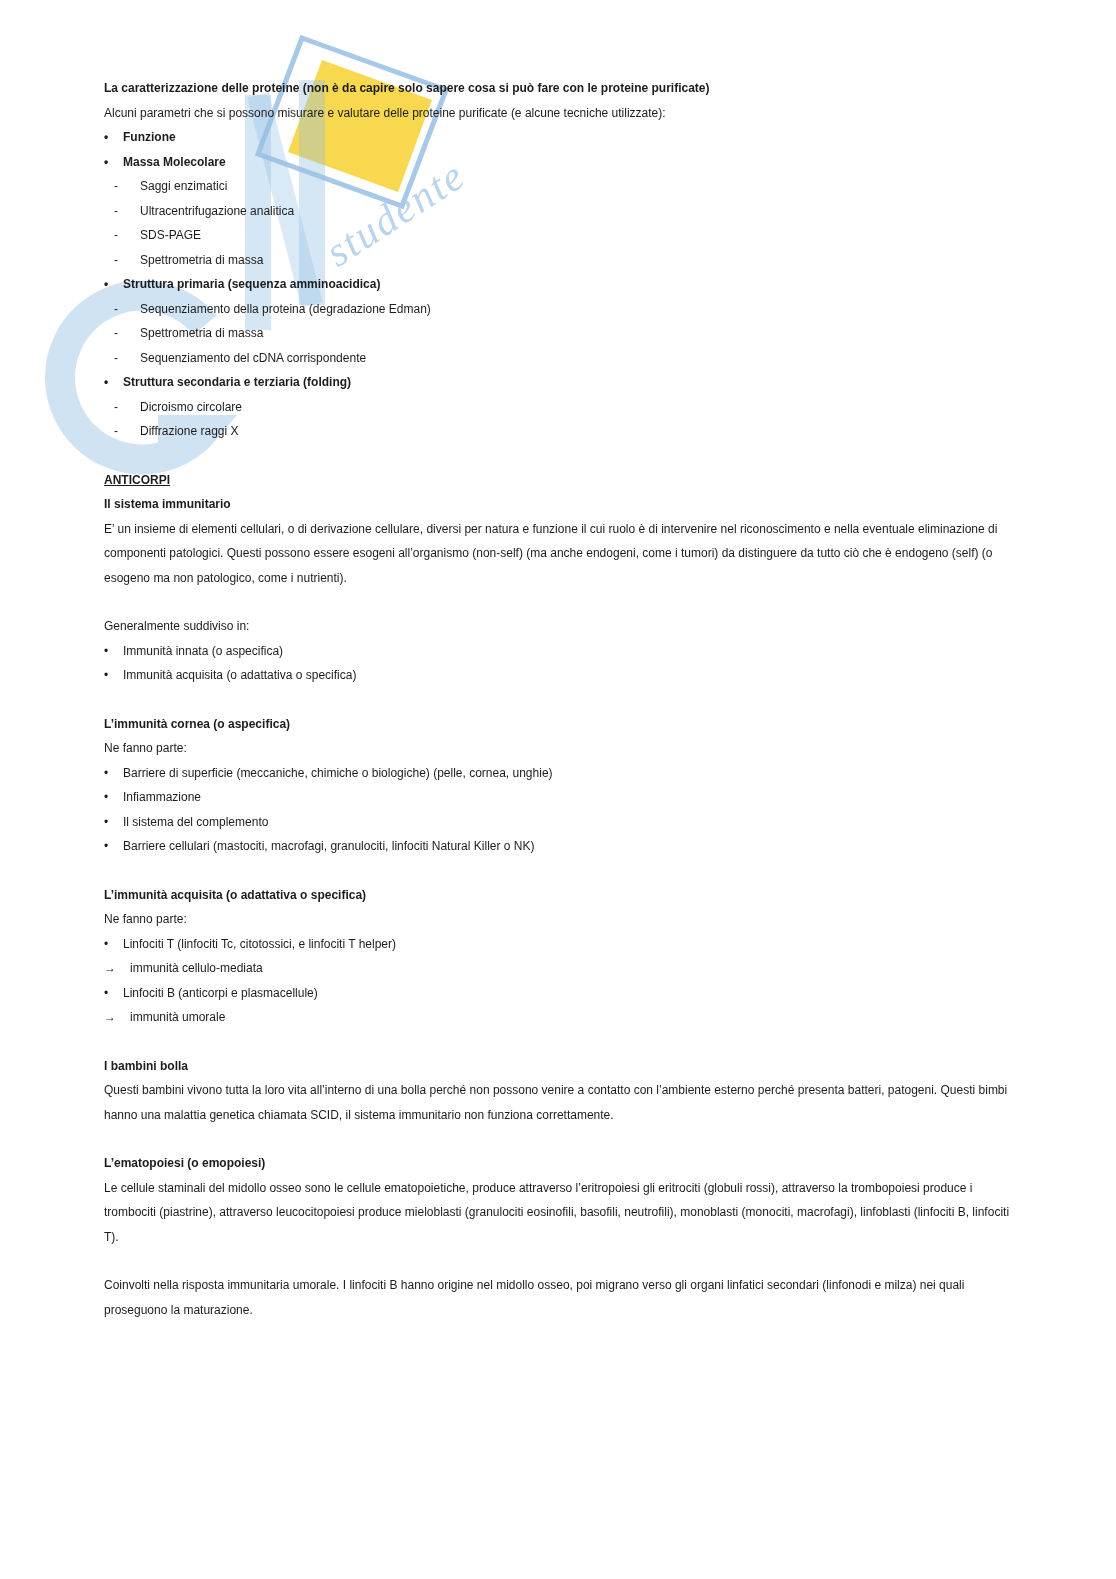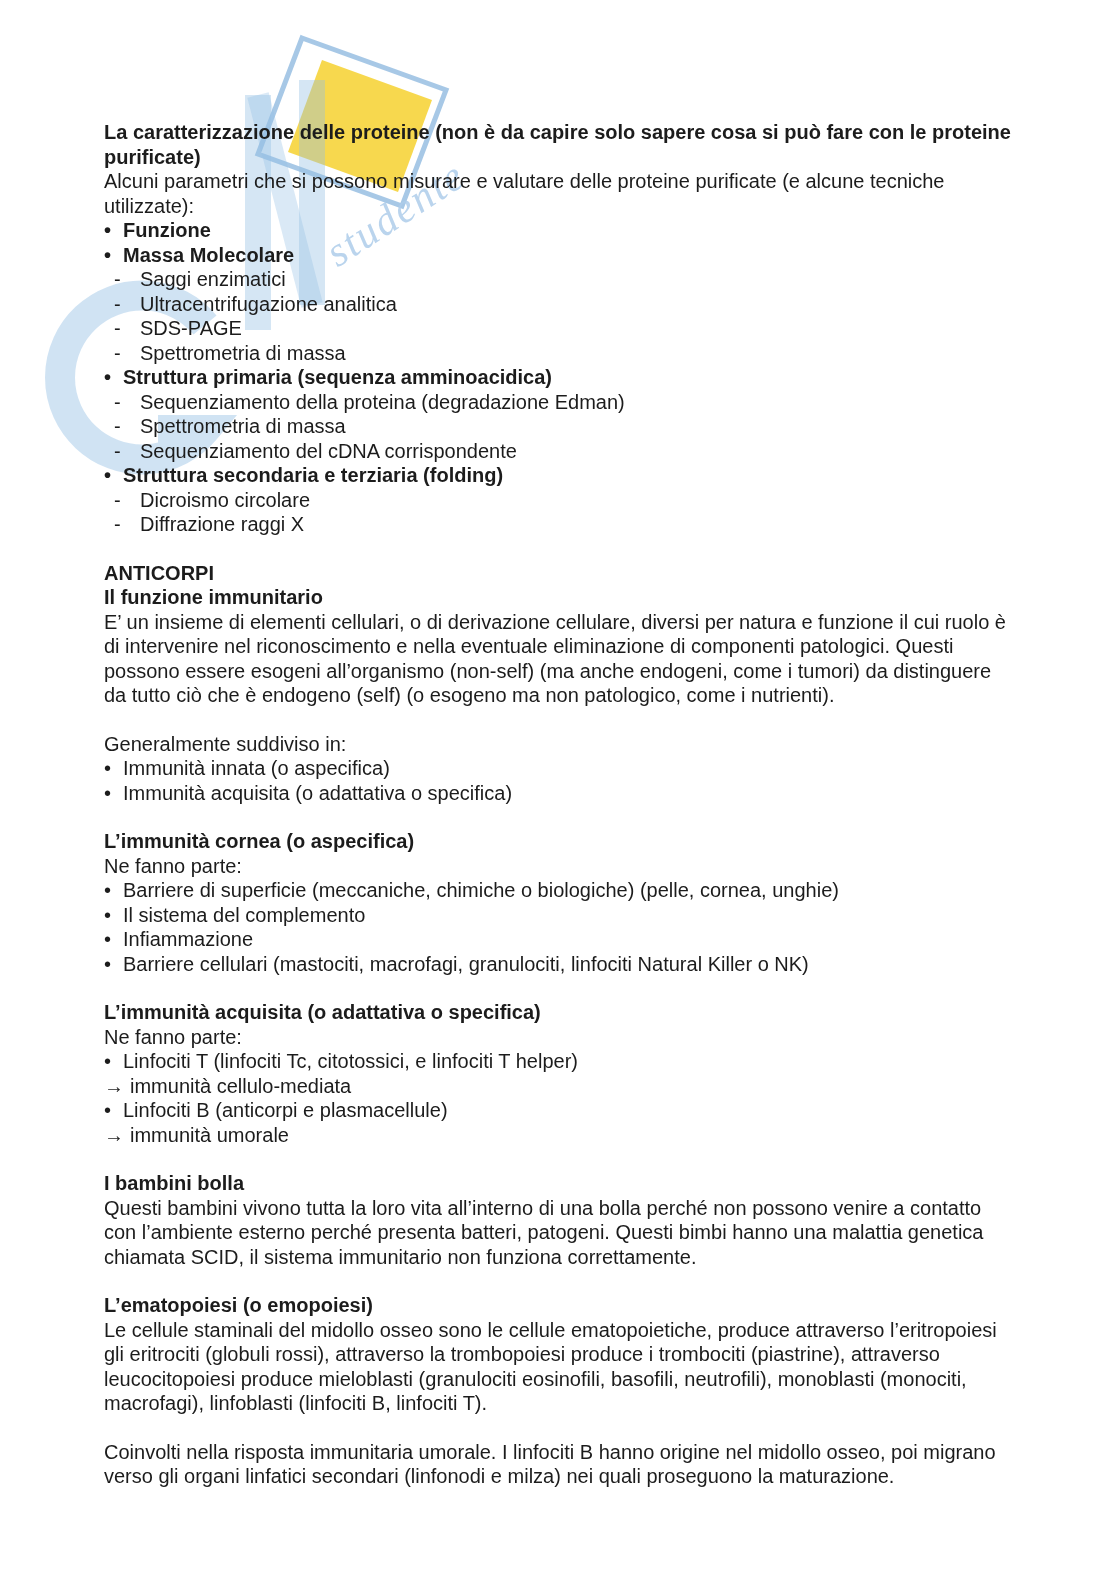--- a/index.html
+++ b/index.html
@@ -29,27 +29,27 @@
     font-style: italic;
     font-size: 42px;
     letter-spacing: 2px;
     color: #aecdea;
     opacity: 0.85;
     white-space: nowrap;
   }
   .content {
     position: relative;
     z-index: 1;
-    padding: 120px 100px 0 104px;
-    font-size: 20px;
+    padding: 76px 100px 0 104px;
+    font-size: 12px;
     line-height: 24.5px;
   }
   .block { }
   .bold { font-weight: 700; }
-  .und { }
+  .und { text-decoration: underline; }
   .gap { height: 24px; }
   .marker { display: inline-block; vertical-align: top; }
   .bullet > .marker { width: 19px; }
   .dash  > .marker { width: 36px; padding-left: 10px; }
   .arrow > .marker { width: 26px; }
 </style>
 </head>
 <body>
 
 <div class="page">
@@ -80,32 +80,32 @@
       <div class="block dash"><span class="marker">-</span><span class="txt">Spettrometria di massa</span></div>
       <div class="block bullet bold"><span class="marker">•</span><span class="txt">Struttura primaria (sequenza amminoacidica)</span></div>
       <div class="block dash"><span class="marker">-</span><span class="txt">Sequenziamento della proteina (degradazione Edman)</span></div>
       <div class="block dash"><span class="marker">-</span><span class="txt">Spettrometria di massa</span></div>
       <div class="block dash"><span class="marker">-</span><span class="txt">Sequenziamento del cDNA corrispondente</span></div>
       <div class="block bullet bold"><span class="marker">•</span><span class="txt">Struttura secondaria e terziaria (folding)</span></div>
       <div class="block dash"><span class="marker">-</span><span class="txt">Dicroismo circolare</span></div>
       <div class="block dash"><span class="marker">-</span><span class="txt">Diffrazione raggi X</span></div>
       <div class="block gap"></div>
       <div class="block p bold und"><span class="txt">ANTICORPI</span></div>
-      <div class="block p bold"><span class="txt">Il funzione immunitario</span></div>
+      <div class="block p bold"><span class="txt">Il sistema immunitario</span></div>
       <div class="block p"><span class="txt">E’ un insieme di elementi cellulari, o di derivazione cellulare, diversi per natura e funzione il cui ruolo è di intervenire nel riconoscimento e nella eventuale eliminazione di componenti patologici. Questi possono essere esogeni all’organismo (non-self) (ma anche endogeni, come i tumori) da distinguere da tutto ciò che è endogeno (self) (o esogeno ma non patologico, come i nutrienti).</span></div>
       <div class="block gap"></div>
       <div class="block p"><span class="txt">Generalmente suddiviso in:</span></div>
       <div class="block bullet"><span class="marker">•</span><span class="txt">Immunità innata (o aspecifica)</span></div>
       <div class="block bullet"><span class="marker">•</span><span class="txt">Immunità acquisita (o adattativa o specifica)</span></div>
       <div class="block gap"></div>
       <div class="block p bold"><span class="txt">L’immunità cornea (o aspecifica)</span></div>
       <div class="block p"><span class="txt">Ne fanno parte:</span></div>
       <div class="block bullet"><span class="marker">•</span><span class="txt">Barriere di superficie (meccaniche, chimiche o biologiche) (pelle, cornea, unghie)</span></div>
+      <div class="block bullet"><span class="marker">•</span><span class="txt">Infiammazione</span></div>
       <div class="block bullet"><span class="marker">•</span><span class="txt">Il sistema del complemento</span></div>
-      <div class="block bullet"><span class="marker">•</span><span class="txt">Infiammazione</span></div>
       <div class="block bullet"><span class="marker">•</span><span class="txt">Barriere cellulari (mastociti, macrofagi, granulociti, linfociti Natural Killer o NK)</span></div>
       <div class="block gap"></div>
       <div class="block p bold"><span class="txt">L’immunità acquisita (o adattativa o specifica)</span></div>
       <div class="block p"><span class="txt">Ne fanno parte:</span></div>
       <div class="block bullet"><span class="marker">•</span><span class="txt">Linfociti T (linfociti Tc, citotossici, e linfociti T helper)</span></div>
       <div class="block arrow"><span class="marker">→</span><span class="txt">immunità cellulo-mediata</span></div>
       <div class="block bullet"><span class="marker">•</span><span class="txt">Linfociti B (anticorpi e plasmacellule)</span></div>
       <div class="block arrow"><span class="marker">→</span><span class="txt">immunità umorale</span></div>
       <div class="block gap"></div>
       <div class="block p bold"><span class="txt">I bambini bolla</span></div>

